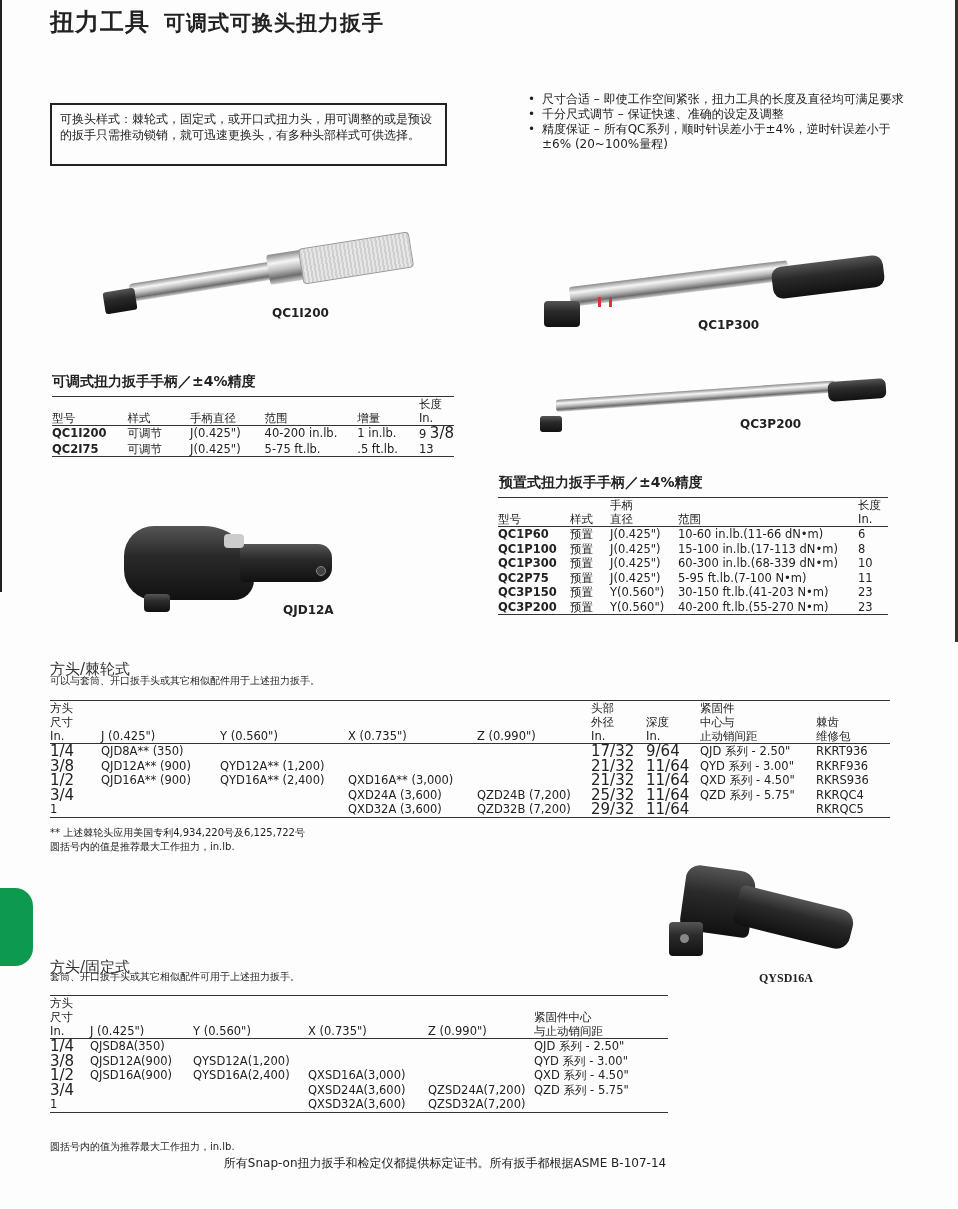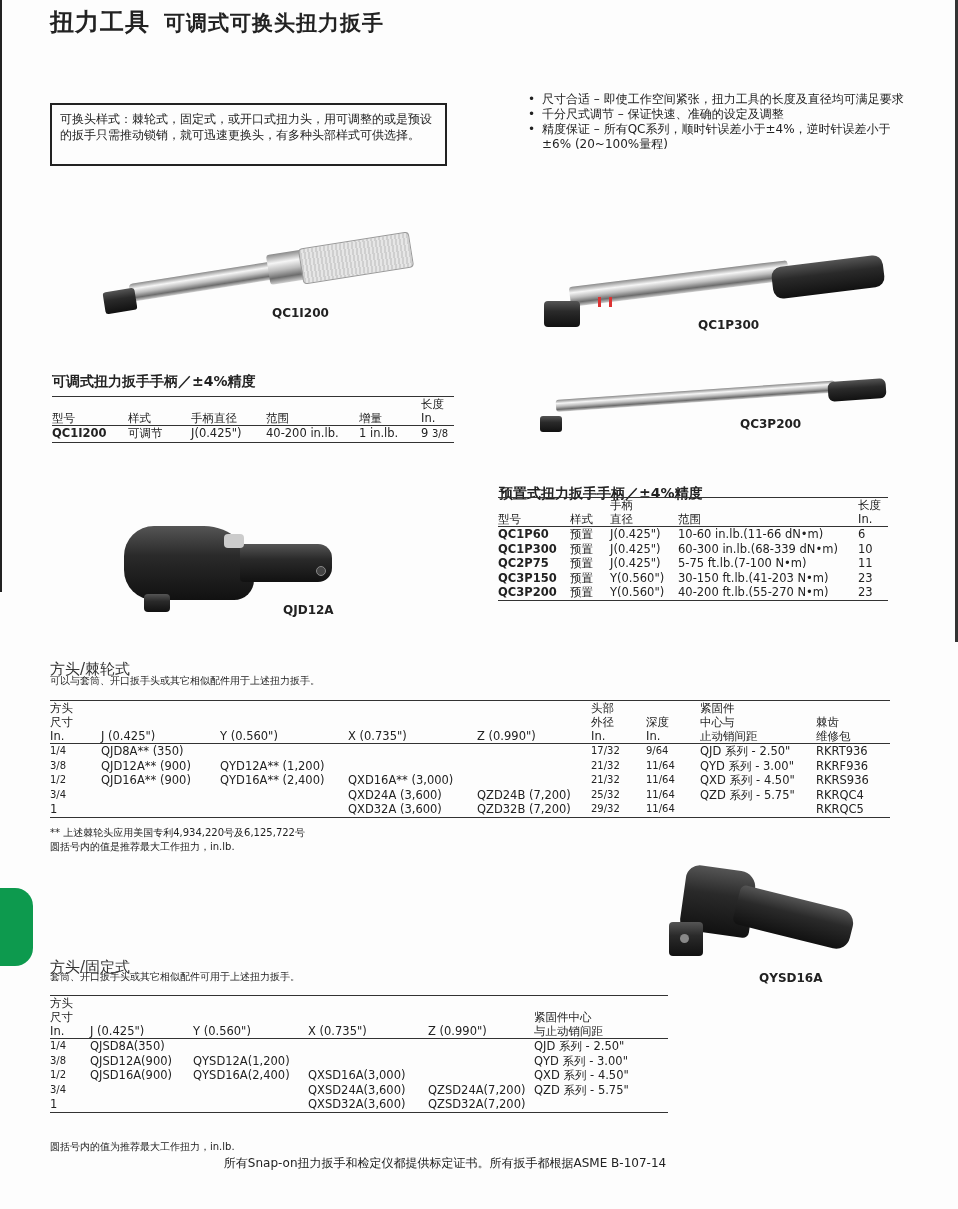--- a/index.html
+++ b/index.html
@@ -22,21 +22,21 @@
   .caption { font-size:12px; font-weight:bold; color:#222; white-space:nowrap; }
 
   .sec-title { font-size:14px; font-weight:bold; color:#222; white-space:nowrap; }
 
   table.spec { border-collapse:collapse; font-size:11.5px; color:#222; }
   table.spec th { font-weight:normal; text-align:left; vertical-align:bottom; line-height:14px; padding:0; }
   table.spec td { padding:0; line-height:14.5px; white-space:nowrap; vertical-align:top; }
   table.spec thead tr { border-top:1px solid #333; border-bottom:1px solid #333; }
   table.spec tbody tr:last-child { border-bottom:1px solid #333; }
   .bold { font-weight:bold; }
-  .small { font-size:10px; }
+  .small { font-size:15px; }
   .fn { font-size:10px; line-height:14px; color:#222; white-space:nowrap; }
 
   .head-title { font-size:15px; font-weight:normal; color:#333; white-space:nowrap; line-height:16px; }
   .head-sub { font-size:10px; color:#222; white-space:nowrap; line-height:14px; }
 
   .footer { left:150px; top:1155px; width:590px; text-align:center; font-size:12px; line-height:16px; color:#222; }
 
   
   .chrome { background:linear-gradient(to bottom,#8a8a8a 0%,#f5f5f5 30%,#bdbdbd 55%,#6d6d6d 80%,#cfcfcf 100%); }
   .dark { background:linear-gradient(to bottom,#555 0%,#2a2a2a 40%,#111 100%); }
@@ -108,33 +108,41 @@
   </thead>
   <tbody>
     <tr>
       <td class="bold">QC1I200</td>
       <td>可调节</td>
       <td>J(0.425")</td>
       <td>40-200 in.lb.</td>
       <td>1 in.lb.</td>
       <td><span>9</span> <span class="small">3/8</span></td>
     </tr>
+    <tr>
+      <td class="bold">QC2I75</td>
+      <td>可调节</td>
+      <td>J(0.425")</td>
+      <td>5-75 ft.lb.</td>
+      <td>.5 ft.lb.</td>
+      <td>13</td>
+    </tr>
   </tbody>
 </table>
 
 <div class="abs" style="left:120px;top:520px;width:220px;height:100px;">
   <div class="abs dark" style="left:4px;top:6px;width:130px;height:74px;border-radius:30px 50px 20px 30px;"></div>
   <div class="abs dark" style="left:120px;top:24px;width:92px;height:38px;border-radius:4px 14px 14px 4px;"></div>
   <div class="abs" style="left:104px;top:14px;width:20px;height:14px;background:#ccc;border-radius:4px;"></div>
   <div class="abs" style="left:196px;top:46px;width:10px;height:10px;background:#444;border-radius:50%;border:1px solid #888;"></div>
   <div class="abs dark" style="left:24px;top:74px;width:26px;height:18px;border-radius:4px;"></div>
 </div>
 <div class="abs caption" style="left:283px;top:603px;">QJD12A</div>
 
-<div class="abs sec-title" style="left:499px;top:485px;">预置式扭力扳手手柄／±4%精度</div>
+<div class="abs sec-title" style="left:499px;top:474px;">预置式扭力扳手手柄／±4%精度</div>
 <table class="abs spec" style="left:498px;top:497px;width:390px;">
   <colgroup>
       <col style="width:72px">
       <col style="width:40px">
       <col style="width:68px">
       <col style="width:180px">
       <col>
     </colgroup>
   <thead>
     <tr>
@@ -147,31 +155,38 @@
   </thead>
   <tbody>
     <tr>
         <td class="bold">QC1P60</td>
         <td>预置</td>
         <td>J(0.425")</td>
         <td>10-60 in.lb.(11-66 dN•m)</td>
         <td>6</td>
       </tr>
     <tr>
+        <td class="bold">QC1P100</td>
+        <td>预置</td>
+        <td>J(0.425")</td>
+        <td>15-100 in.lb.(17-113 dN•m)</td>
+        <td>8</td>
+      </tr>
+    <tr>
         <td class="bold">QC1P300</td>
         <td>预置</td>
         <td>J(0.425")</td>
         <td>60-300 in.lb.(68-339 dN•m)</td>
         <td>10</td>
       </tr>
     <tr>
         <td class="bold">QC2P75</td>
         <td>预置</td>
         <td>J(0.425")</td>
-        <td>5-75 ft.lb.(7-100 N•m)</td>
+        <td>5-95 ft.lb.(7-100 N•m)</td>
         <td>11</td>
       </tr>
     <tr>
         <td class="bold">QC3P150</td>
         <td>预置</td>
         <td>Y(0.560")</td>
         <td>30-150 ft.lb.(41-203 N•m)</td>
         <td>23</td>
       </tr>
     <tr>
@@ -272,21 +287,21 @@
 </table>
 <div class="abs fn" style="left:50px;top:826px;">** 上述棘轮头应用美国专利4,934,220号及6,125,722号</div>
 <div class="abs fn" style="left:50px;top:840px;">圆括号内的值是推荐最大工作扭力，in.lb.</div>
 
 <div class="abs" style="left:665px;top:858px;width:200px;height:110px;">
   <div class="abs dark" style="left:18px;top:10px;width:70px;height:66px;border-radius:14px 16px 6px 10px;transform:rotate(8deg);"></div>
   <div class="abs dark" style="left:70px;top:40px;width:118px;height:40px;border-radius:6px 14px 14px 6px;transform:rotate(14deg);"></div>
   <div class="abs dark" style="left:4px;top:64px;width:34px;height:34px;border-radius:4px;"></div>
   <div class="abs" style="left:15px;top:76px;width:9px;height:9px;background:#888;border-radius:50%;"></div>
 </div>
-<div class="abs caption" style="left:759px;top:971px;">QYSD16A</div>
+<div class="abs caption" style="left:759px;top:971px;font-family:Liberation Serif, serif;">QYSD16A</div>
 
 <div class="abs head-title" style="left:50px;top:959px;">方头/固定式</div>
 <div class="abs head-sub" style="left:50px;top:970px;">套筒、开口扳手头或其它相似配件可用于上述扭力扳手。</div>
 
 <table class="abs spec" style="left:50px;top:995px;width:618px;">
   <colgroup>
     <col style="width:40px">
       <col style="width:103px">
       <col style="width:115px">
       <col style="width:120px">

